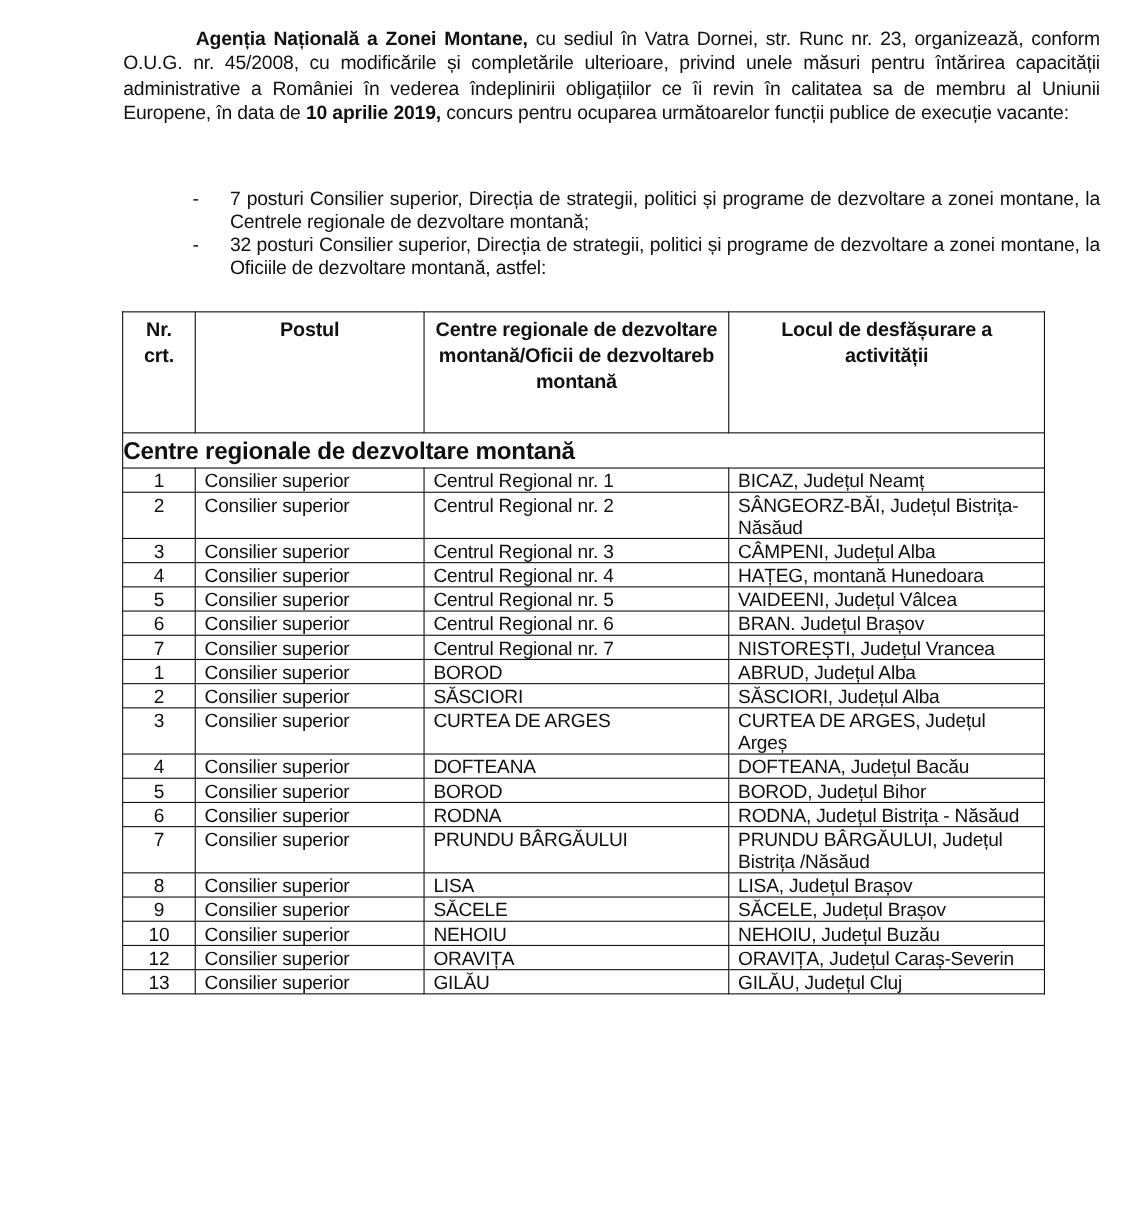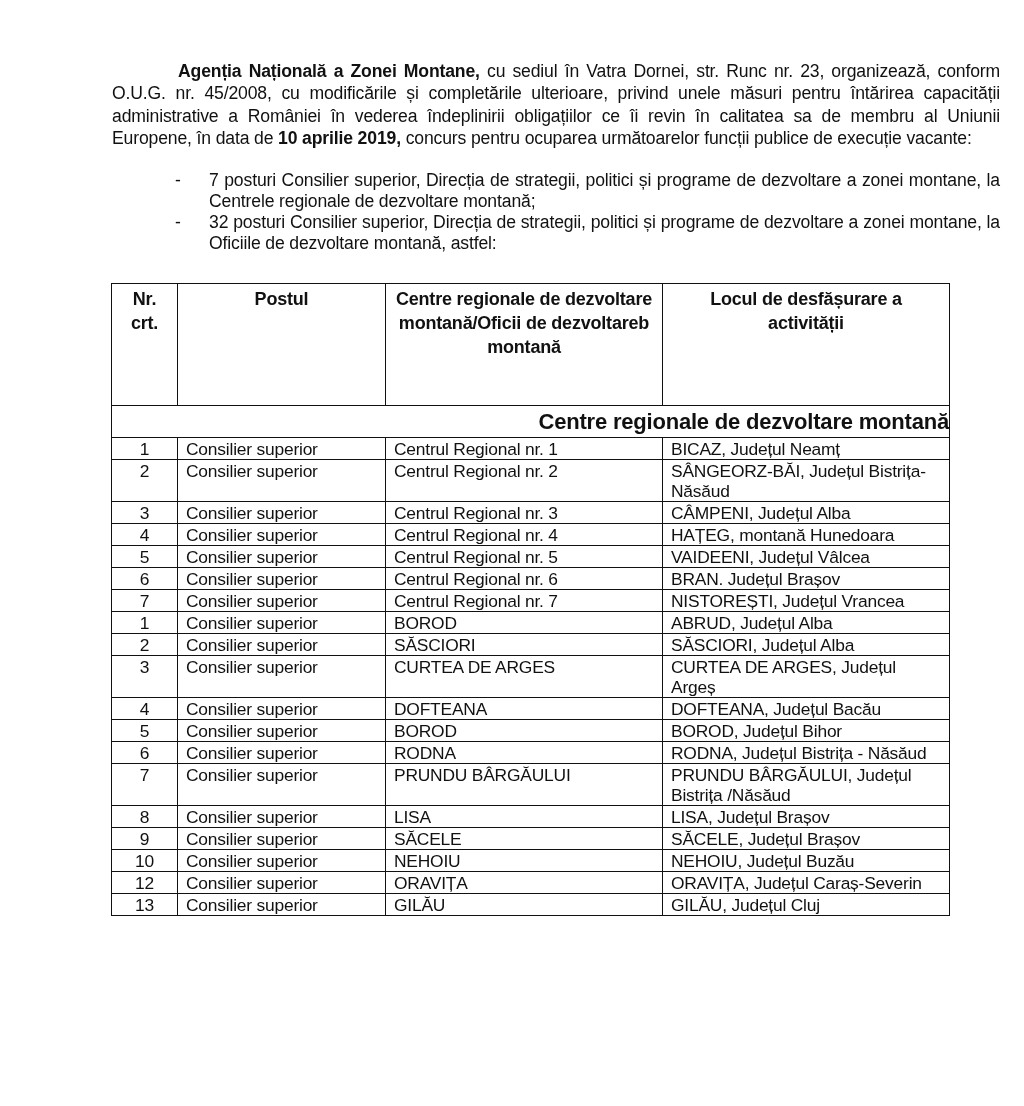--- a/index.html
+++ b/index.html
@@ -6,47 +6,46 @@
   body {
     width: 1024px; height: 1106px; overflow: hidden;
     font-family: "Liberation Sans", "DejaVu Sans", sans-serif;
     color: #111111;
     position: relative;
   }
   .intro {
     position: absolute; left: 112px; top: 24px; width: 888px;
     font-size: 17.6px; line-height: 22.4px; text-align: justify;
     letter-spacing: -0.15px;
-    margin-top: 36px;
   }
   .intro .indent { display: inline-block; width: 66px; }
   .intro b { font-weight: bold; }
   .bullets {
     position: absolute; left: 175px; top: 170px; width: 825px;
     margin: 0; padding: 0; list-style: none;
     font-size: 17.6px; line-height: 21px; letter-spacing: -0.15px;
   }
   .bullets li { position: relative; padding-left: 34px; text-align: justify; }
   .bullets li .dash { position: absolute; left: 0; top: 0; }
   table.posts {
     position: absolute; left: 111px; top: 283px; width: 838px;
     border-collapse: collapse; table-layout: fixed;
     font-size: 17.4px; letter-spacing: -0.2px;
   }
   table.posts td, table.posts th {
     border: 1.5px solid #111111; padding: 0 8px; vertical-align: top;
     line-height: 20px;
   }
   table.posts th {
-    font-weight: bold; text-align: center; padding-top: 3px; padding-bottom: 20px;
+    font-weight: bold; text-align: center; padding-top: 3px; padding-bottom: 8px;
     line-height: 24px; font-size: 18px;
   }
   table.posts td.nr { text-align: center; padding: 0 2px; }
   table.posts tr.section td {
-    text-align: right; font-size: 22px; font-weight: bold; line-height: 31px;
+    text-align: left; font-size: 22px; font-weight: bold; line-height: 31px;
     padding: 0;
   }
   table.posts tr.row td { padding-top: 1px; padding-bottom: 0; }
   col.c1 { width: 66px; } col.c2 { width: 208px; } col.c3 { width: 277px; } col.c4 { width: 287px; }
 </style>
 </head>
 <body>
 
 <div class="intro"><span class="indent"></span><b>Agenția Națională a Zonei Montane,</b><span> cu sediul în Vatra Dornei, str. Runc nr. 23, organizează, conform O.U.G. nr. 45/2008, cu modificările și completările ulterioare,  privind unele măsuri pentru întărirea capacității administrative a României în vederea îndeplinirii obligațiilor ce îi revin în calitatea sa de membru al Uniunii Europene, în data de </span><b>10 aprilie 2019,</b><span> concurs pentru ocuparea următoarelor funcții publice de execuție vacante:</span></div>
 

